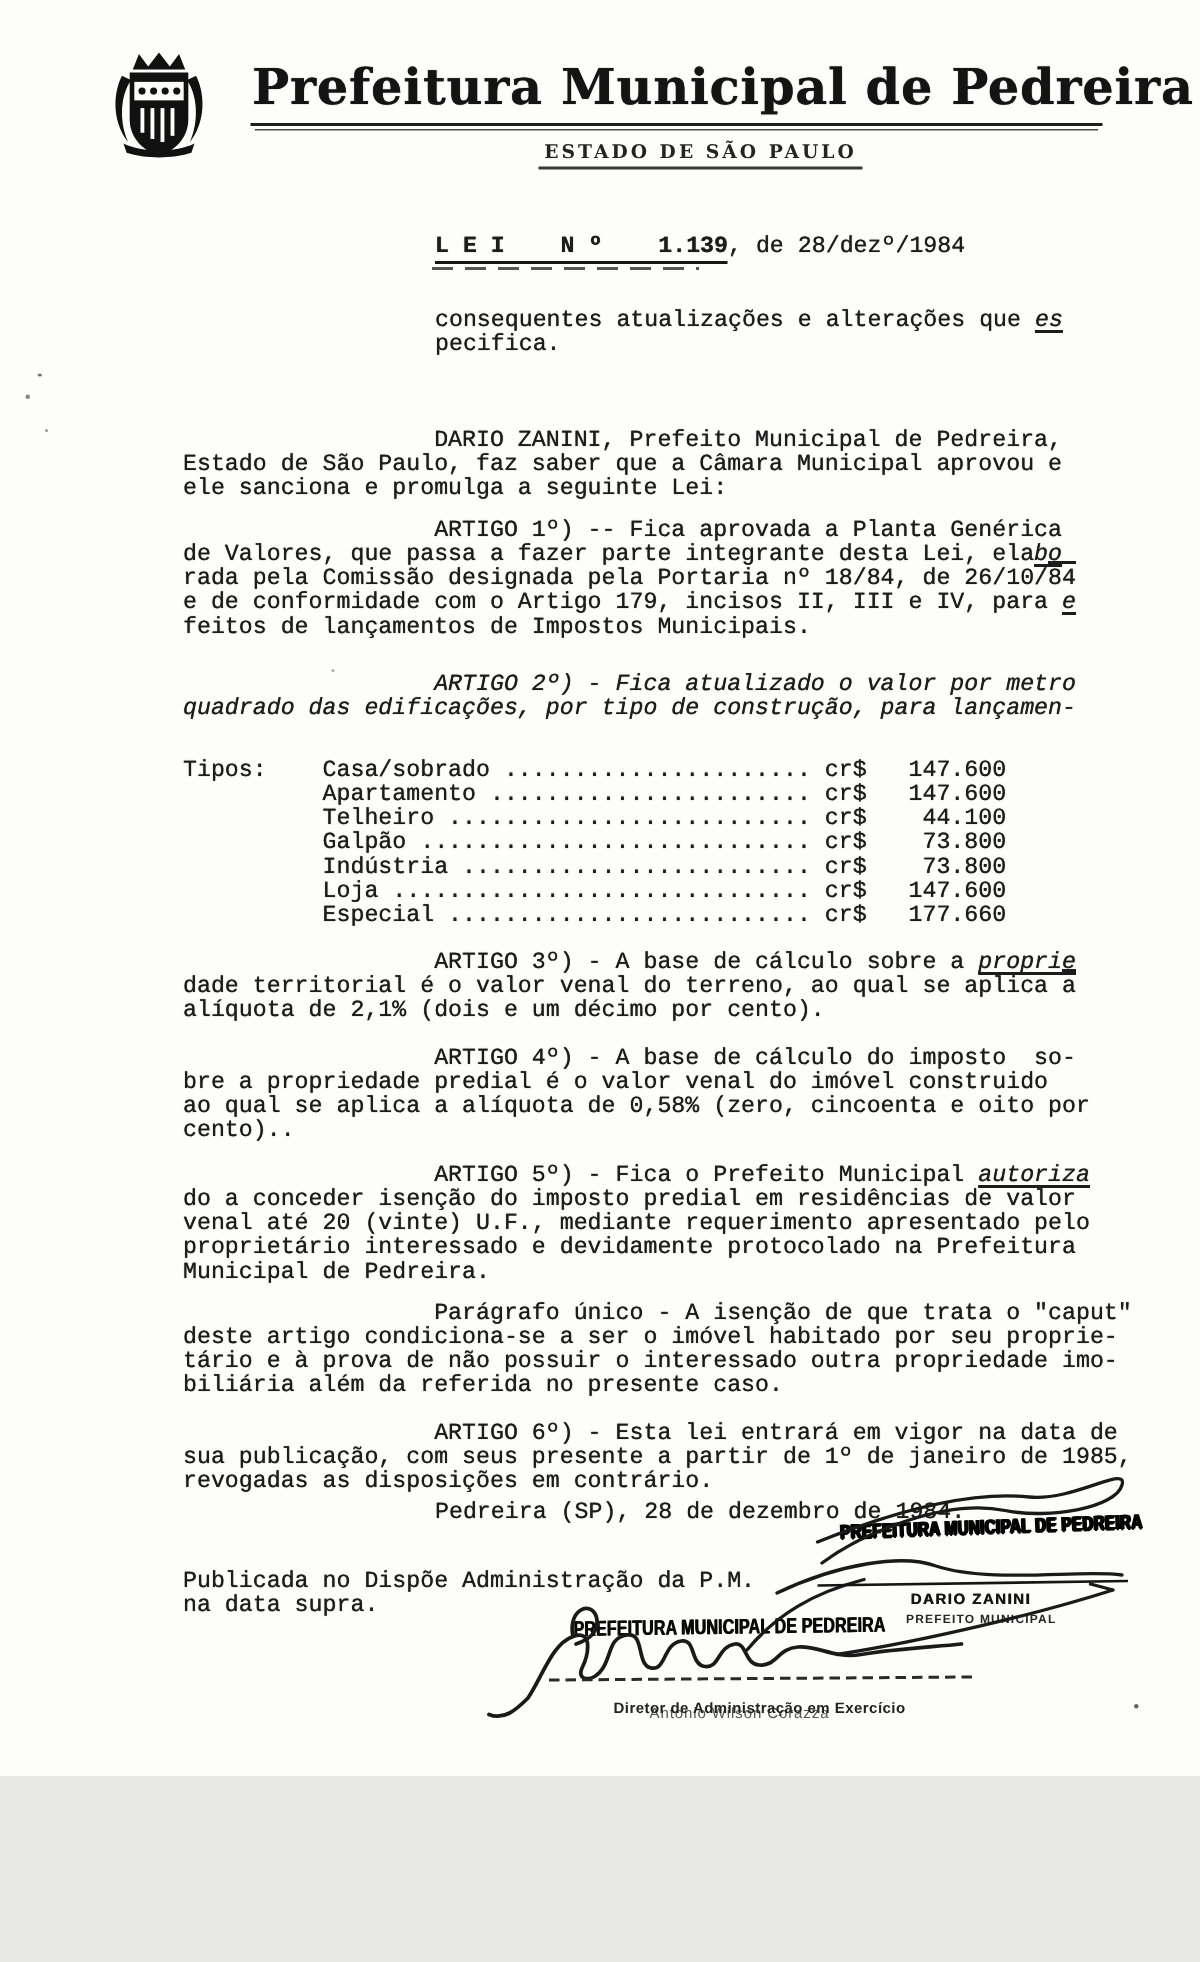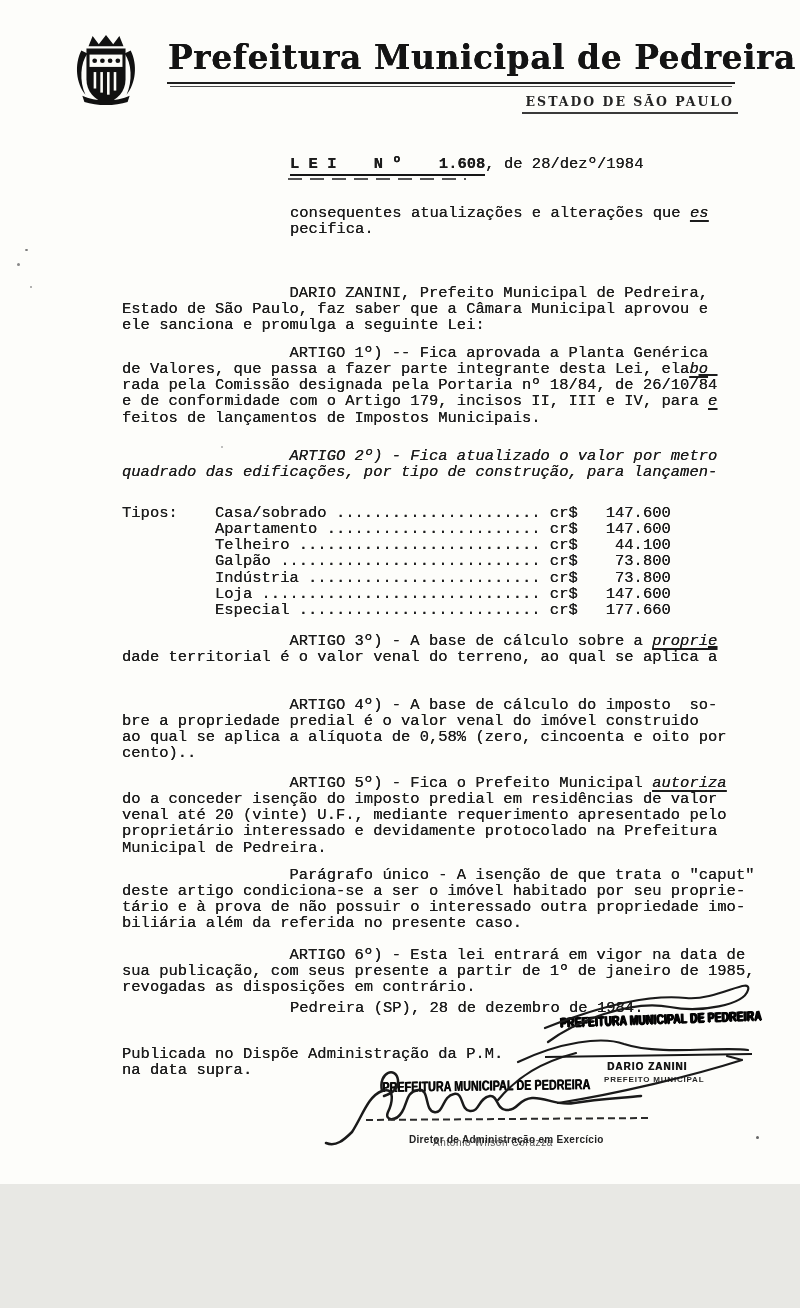--- a/index.html
+++ b/index.html
@@ -11,21 +11,21 @@
   }
   
   .h-title {
     position:absolute; left:168px; top:38px; width:570px;
     font-family:"DejaVu Serif","Liberation Serif",serif;
     font-weight:bold; font-size:33px; letter-spacing:0.5px; color:#141414;
     white-space:nowrap; text-shadow:0 0 0.6px #141414;
   }
   .h-rule  { position:absolute; left:167px; top:82px;  width:568px; height:2px; background:#1f1f1f; }
   .h-rule2 { position:absolute; left:170px; top:86px;  width:562px; height:1px; background:#4a4a4a; }
-  .h-sub-wrap { position:absolute; left:172px; top:92px; width:566px; text-align:right; }
+  .h-sub-wrap { position:absolute; left:184px; top:92px; width:566px; text-align:center; }
   .h-sub {
     display:inline-block; font-family:"DejaVu Serif","Liberation Serif",serif;
     font-size:12.5px; font-weight:600; letter-spacing:2px; color:#242424;
     border-bottom:2px solid #3a3a3a; padding:0 4px 3px 4px;
   }
   .emblem { position:absolute; left:74px; top:34px; }
   
   .mono, .block, .law-title {
     font-family:"Liberation Mono","DejaVu Sans Mono",monospace;
     font-size:15.5px; line-height:16.15px; color:var(--ink);
@@ -85,30 +85,30 @@
     <rect x="38.5" y="37" width="2.5" height="18" fill="#fcfcf8"></rect>
     <path d="M8,60 C20,66 42,66 54,60 L52,66 C40,70 22,70 10,66 Z" fill="#111"></path>
   </svg>
   <div class="h-title">Prefeitura Municipal de Pedreira</div>
   <div class="h-rule"></div>
   <div class="h-rule2"></div>
   <div class="h-sub-wrap">
     <span class="h-sub">ESTADO DE SÃO PAULO</span>
   </div>
 
-  <div class="law-title"><span class="lt-u">L E I    N º    1.608</span><span>, de 28/dezº/1984</span></div>
+  <div class="law-title"><span class="lt-u">L E I    N º    1.139</span><span>, de 28/dezº/1984</span></div>
   <div class="lt-u2"></div>
 
   <div>
       <div class="block" style="top: 205px; left: 290px;"><div class="tl"><span>consequentes atualizações e alterações que </span><span class="useg">es</span></div><div class="tl"><span>pecifica.</span></div></div>
       <div class="block" style="top: 285px; left: 122px;"><div class="tl"><span>                  DARIO ZANINI, Prefeito Municipal de Pedreira,</span></div><div class="tl"><span>Estado de São Paulo, faz saber que a Câmara Municipal aprovou e</span></div><div class="tl"><span>ele sanciona e promulga a seguinte Lei:</span></div></div>
       <div class="block" style="top: 345px; left: 122px;"><div class="tl"><span>                  ARTIGO 1º) -- Fica aprovada a Planta Genérica</span></div><div class="tl"><span>de Valores, que passa a fazer parte integrante desta Lei, ela</span><span class="useg">bo</span></div><div class="tl"><span>rada pela Comissão designada pela Portaria nº 18/84, de 26/10/</span><span class="oseg">84</span></div><div class="tl"><span>e de conformidade com o Artigo 179, incisos II, III e IV, para </span><span class="useg">e</span></div><div class="tl"><span>feitos de lançamentos de Impostos Municipais.</span></div></div>
       <div class="block" style="top: 448px; left: 122px; font-style: italic;"><div class="tl"><span>                  ARTIGO 2º) - Fica atualizado o valor por metro</span></div><div class="tl"><span>quadrado das edificações, por tipo de construção, para lançamen-</span></div></div>
       <div class="block" style="top: 505px; left: 122px;"><div class="tl"><span>Tipos:    Casa/sobrado ...................... cr$   147.600</span></div><div class="tl"><span>          Apartamento ....................... cr$   147.600</span></div><div class="tl"><span>          Telheiro .......................... cr$    44.100</span></div><div class="tl"><span>          Galpão ............................ cr$    73.800</span></div><div class="tl"><span>          Indústria ......................... cr$    73.800</span></div><div class="tl"><span>          Loja .............................. cr$   147.600</span></div><div class="tl"><span>          Especial .......................... cr$   177.660</span></div></div>
-      <div class="block" style="top: 633px; left: 122px;"><div class="tl"><span>                  ARTIGO 3º) - A base de cálculo sobre a </span><span class="useg">proprie</span></div><div class="tl"><span>dade territorial é o valor venal do terreno, ao qual se aplica </span><span class="oseg">a</span></div></div>
+      <div class="block" style="top: 633px; left: 122px;"><div class="tl"><span>                  ARTIGO 3º) - A base de cálculo sobre a </span><span class="useg">proprie</span></div><div class="tl"><span>dade territorial é o valor venal do terreno, ao qual se aplica </span><span class="oseg">a</span></div><div class="tl"><span>alíquota de 2,1% (dois e um décimo por cento).</span></div></div>
       <div class="block" style="top: 697px; left: 122px;"><div class="tl"><span>                  ARTIGO 4º) - A base de cálculo do imposto  so-</span></div><div class="tl"><span>bre a propriedade predial é o valor venal do imóvel construido</span></div><div class="tl"><span>ao qual se aplica a alíquota de 0,58% (zero, cincoenta e oito por</span></div><div class="tl"><span>cento)..</span></div></div>
       <div class="block" style="top: 775px; left: 122px;"><div class="tl"><span>                  ARTIGO 5º) - Fica o Prefeito Municipal </span><span class="useg">autoriza</span></div><div class="tl"><span>do a conceder isenção do imposto predial em residências de valor</span></div><div class="tl"><span>venal até 20 (vinte) U.F., mediante requerimento apresentado pelo</span></div><div class="tl"><span>proprietário interessado e devidamente protocolado na Prefeitura</span></div><div class="tl"><span>Municipal de Pedreira.</span></div></div>
       <div class="block" style="top: 867px; left: 122px;"><div class="tl"><span>                  Parágrafo único - A isenção de que trata o "caput"</span></div><div class="tl"><span>deste artigo condiciona-se a ser o imóvel habitado por seu proprie-</span></div><div class="tl"><span>tário e à prova de não possuir o interessado outra propriedade imo-</span></div><div class="tl"><span>biliária além da referida no presente caso.</span></div></div>
       <div class="block" style="top: 947px; left: 122px;"><div class="tl"><span>                  ARTIGO 6º) - Esta lei entrará em vigor na data de</span></div><div class="tl"><span>sua publicação, com seus presente a partir de 1º de janeiro de 1985,</span></div><div class="tl"><span>revogadas as disposições em contrário.</span></div></div>
       <div class="block" style="top: 1000px; left: 290px;"><div class="tl"><span>Pedreira (SP), 28 de dezembro de 1984.</span></div></div>
       <div class="block" style="top: 1046px; left: 122px;"><div class="tl"><span>Publicada no Dispõe Administração da P.M.</span></div><div class="tl"><span>na data supra.</span></div></div>
     </div>
 
   <div class="stamp-right">PREFEITURA MUNICIPAL DE PEDREIRA</div>
   <div class="mayor-name">DARIO ZANINI</div>

